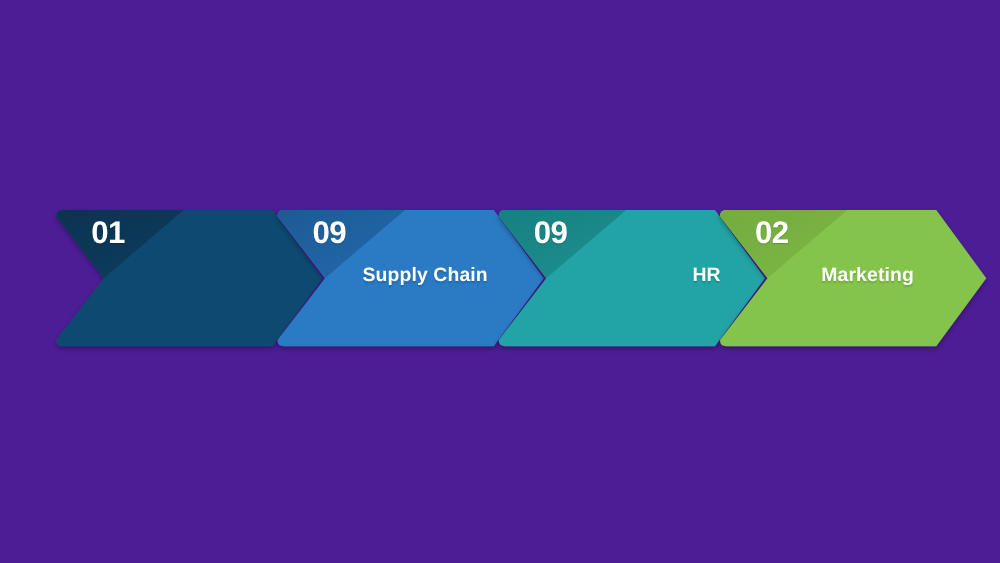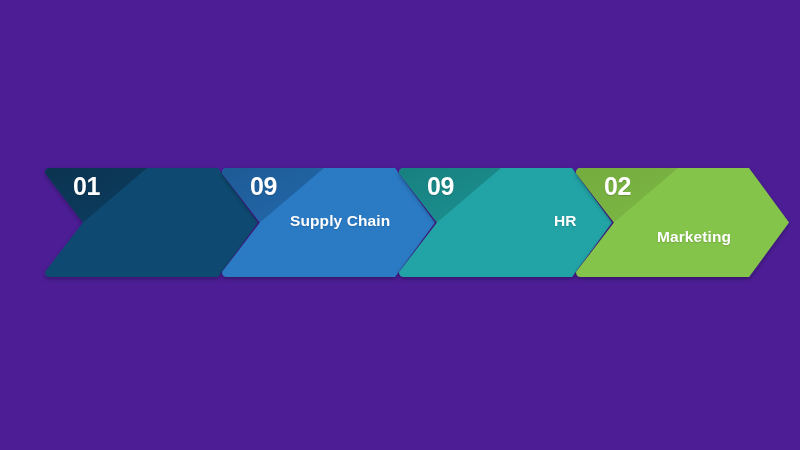--- a/index.html
+++ b/index.html
@@ -164,16 +164,16 @@
             </linearGradient>
             <linearGradient id="gf3" x1="0" y1="0" x2="0.85" y2="1">
               <stop offset="0%" stop-color="#74ac3e" stop-opacity="1"></stop>
               <stop offset="100%" stop-color="#74ac3e" stop-opacity="0.55"></stop>
             </linearGradient>
           </defs>
           <path d="M 5 0 L 173 0 L 213 54.5 L 173 109 L 5 109 Q 0 109 0 104 L 38 54.5 L 0 5 Q 0 0 5 0 Z" fill="url(#gr3)" filter="url(#sh3)"></path>
           <path d="M 5 0 L 102 0 L 38 54.5 L 0 5 Q 0 0 5 0 Z" fill="url(#gf3)"></path>
         </svg>
         <div class="chev-number">02</div>
-        <div class="chev-label" style="left: 81px; margin-top: 16px;">Marketing</div>
+        <div class="chev-label" style="left: 81px;">Marketing</div>
       </div>
     </div>
 </div>
 
 </body></html>

